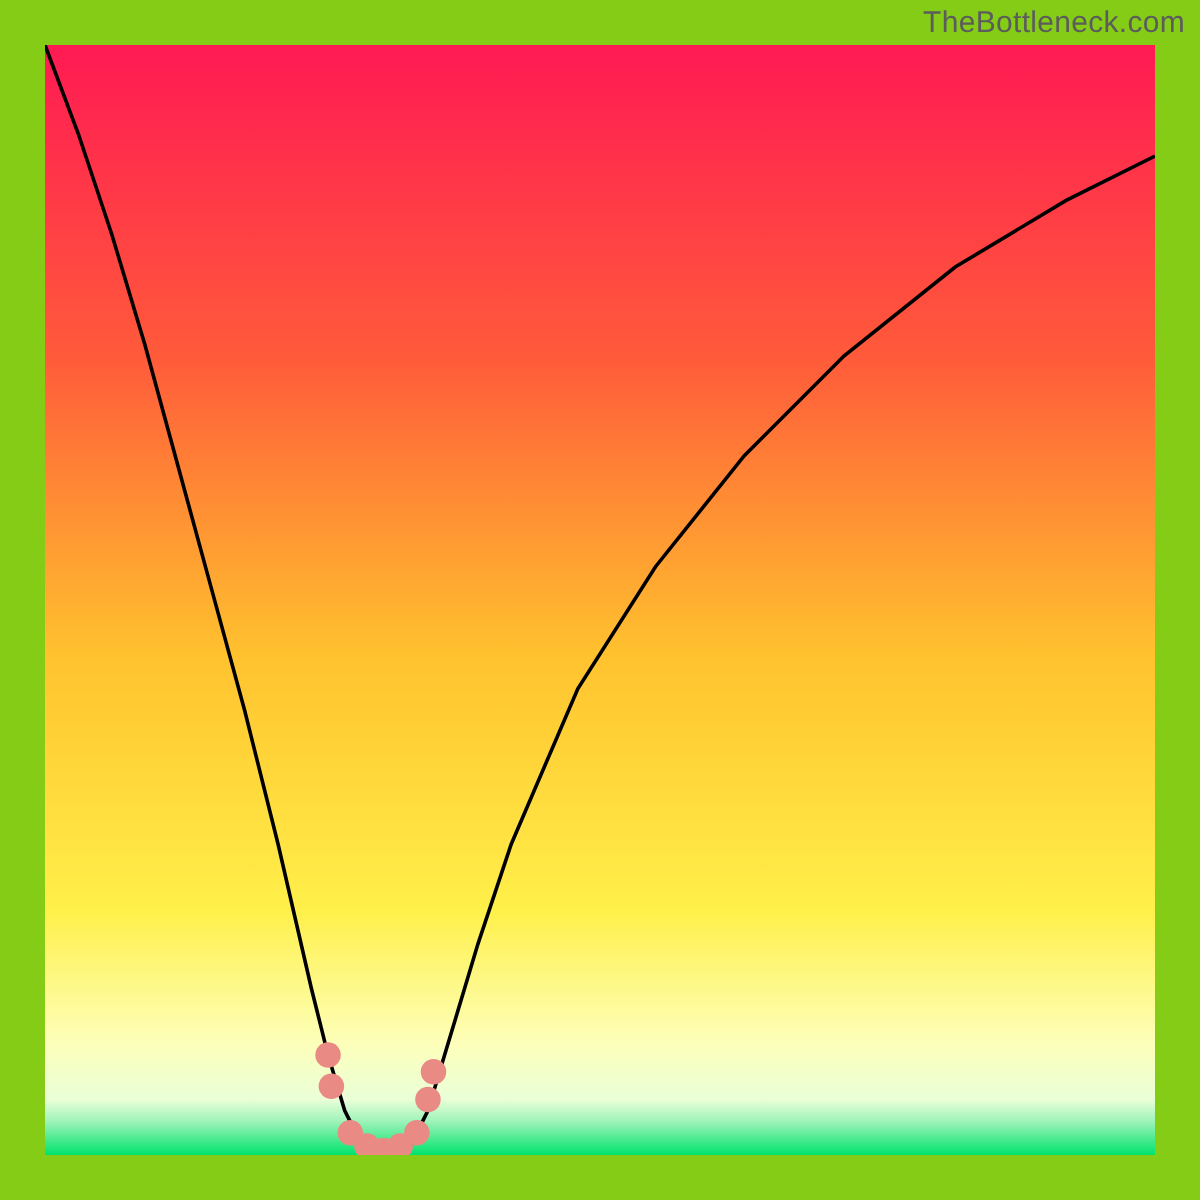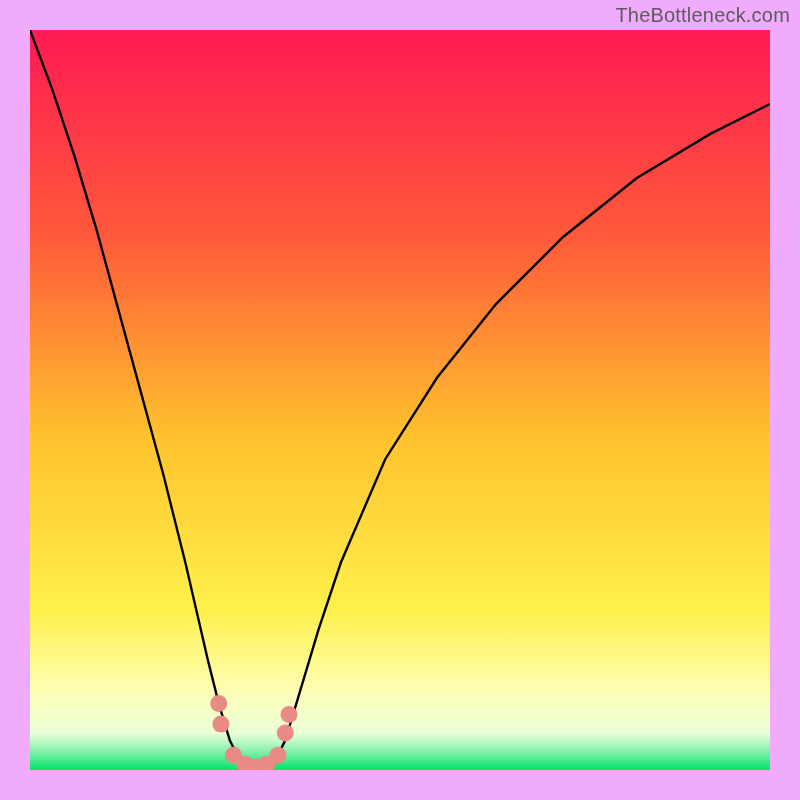--- a/index.html
+++ b/index.html
@@ -8,21 +8,21 @@
     width: 800px;
     height: 800px;
     background: #000;
     overflow: hidden;
     font-family: Arial, Helvetica, sans-serif;
   }
   .frame {
     position: absolute;
     left: 0; top: 0;
     width: 800px; height: 800px;
-    background: #f0abfc;
+    background: #84cc16;
   }
   .watermark {
     position: absolute;
     top: 4px;
     right: 10px;
     color: #5c5c5c;
     font-size: 20px;
     font-weight: 500;
     letter-spacing: 0.2px;
     z-index: 10;

